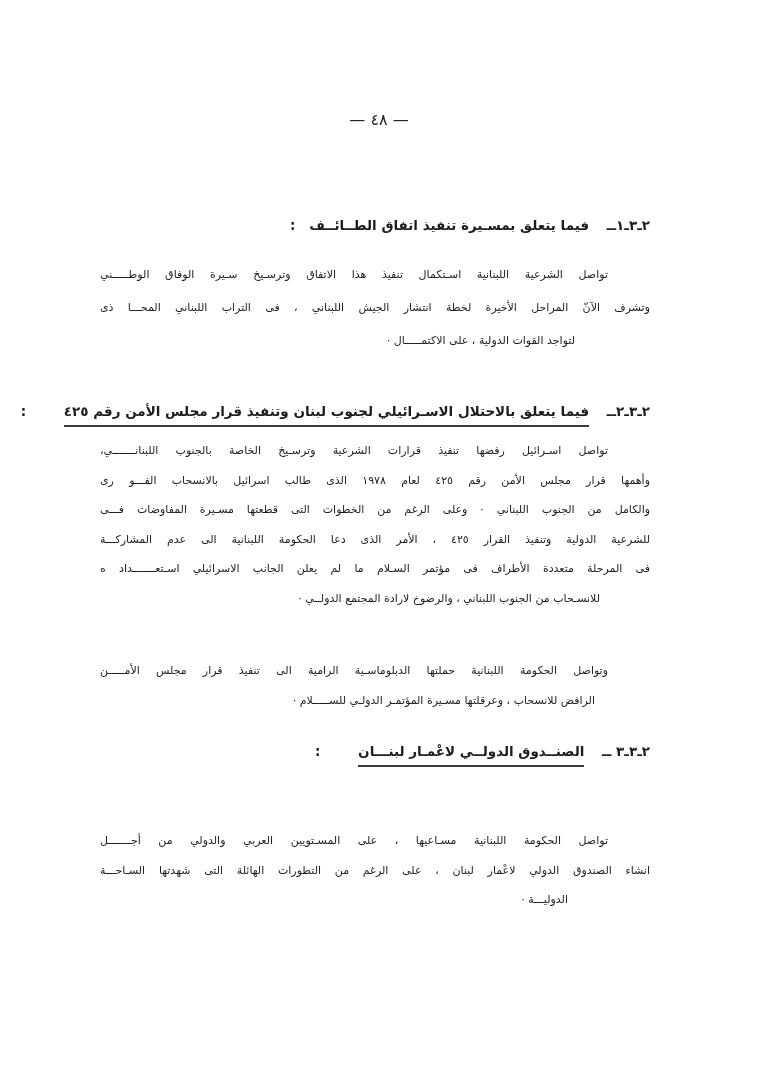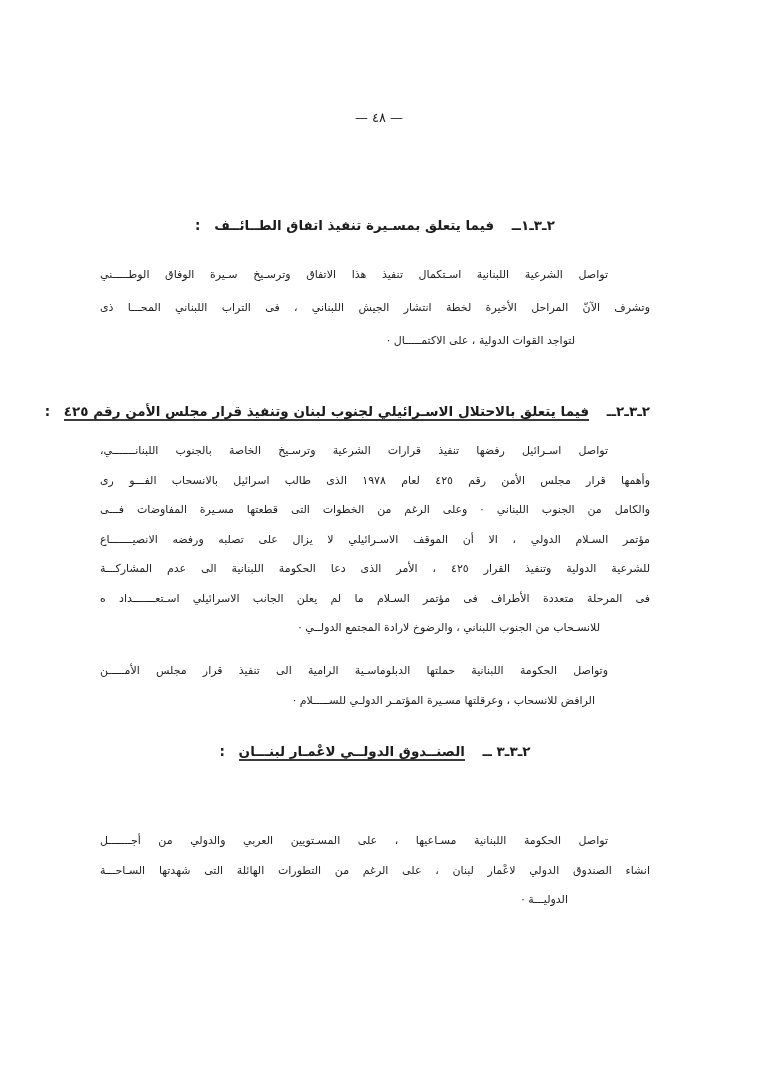--- a/index.html
+++ b/index.html
@@ -10,34 +10,35 @@
     background:#ffffff;
     font-family:"DejaVu Sans", sans-serif;
     color:#1d1d1d;
     direction:rtl;
     overflow:hidden;
   }
   .blk { position:absolute; right:108px; left:100px; }
   .pageno {
     position:absolute; top:110px; left:0; right:0;
     text-align:center;
-    font-size:13px;
+    font-size:16px;
     letter-spacing:2px;
     color:#222;
   }
   .heading {
     font-size:13.5px;
     font-weight:bold;
     line-height:26px;
     white-space:nowrap;
-    text-align:center;
   }
   .heading .num { margin-left:13px; letter-spacing:0.5px; }
   .heading .title.u {
     border-bottom:2px solid #3b3b3b;
+    padding-bottom:6px;
+    margin-left:24px;
   }
   .heading .colon { margin-right:9px; }
   .para { font-size:11px; }
   .lh-wide { line-height:33px; }
   .lh-tight { line-height:29.5px; }
   .line { text-align:justify; text-align-last:justify; }
   .line.first { text-indent:42px; }
   .line.last { text-align:left; text-align-last:right; }
 </style>
 </head>
@@ -62,21 +63,20 @@
   <div class="blk heading" style="top:398px">
     <span class="num">٢ـ٣ـ٢ــ</span>
     <span class="title u">فيما يتعلق بالاحتلال الاسـرائيلي لجنوب لبنان وتنفيذ قرار مجلس الأمن رقم ٤٢٥</span>
     <span class="colon">:</span>
   </div>
 
   <div class="blk para lh-tight" style="top:436px">
     <div class="line first">تواصل اسـرائيل رفضها تنفيذ قرارات الشرعية وترسـيخ الخاصة بالجنوب اللبنانـــــــي،</div>
     <div class="line">وأهمها قرار مجلس الأمن رقم ٤٢٥ لعام ١٩٧٨ الذى طالب اسرائيل بالانسحاب الفـــو رى</div>
     <div class="line">والكامل من الجنوب اللبناني · وعلى الرغم من الخطوات التى قطعتها مسـيرة المفاوضات فـــى</div>
-    <div class="line">مؤتمر السـلام الدولي ، الا أن الموقف الاسـرائيلي لا يزال على تصلبه ورفضه الانصيـــــــاع</div>
     <div class="line">للشرعية الدولية وتنفيذ القرار ٤٢٥ ، الأمر الذى دعا الحكومة اللبنانية الى عدم المشاركـــة</div>
     <div class="line">فى المرحلة متعددة الأطراف فى مؤتمر السـلام ما لم يعلن الجانب الاسرائيلي اسـتعـــــــداد ه</div>
     <div class="line last" style="padding-right:50px">للانسـحاب من الجنوب اللبناني ، والرضوخ لارادة المجتمع الدولــي ·</div>
   </div>
 
   <div class="blk para lh-tight" style="top:656px">
     <div class="line first">وتواصل الحكومة اللبنانية حملتها الدبلوماسـية الرامية الى تنفيذ قرار مجلس الأمـــــن</div>
     <div class="line last" style="padding-right:55px">الرافض للانسحاب ، وعرقلتها مسـيرة المؤتمـر الدولـي للســـــلام ·</div>
   </div>
 

